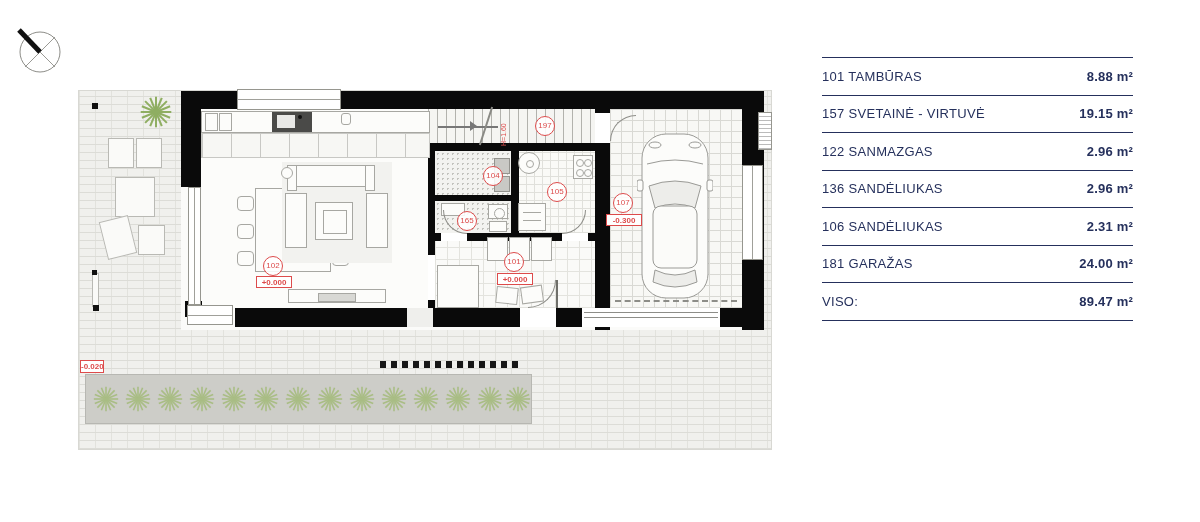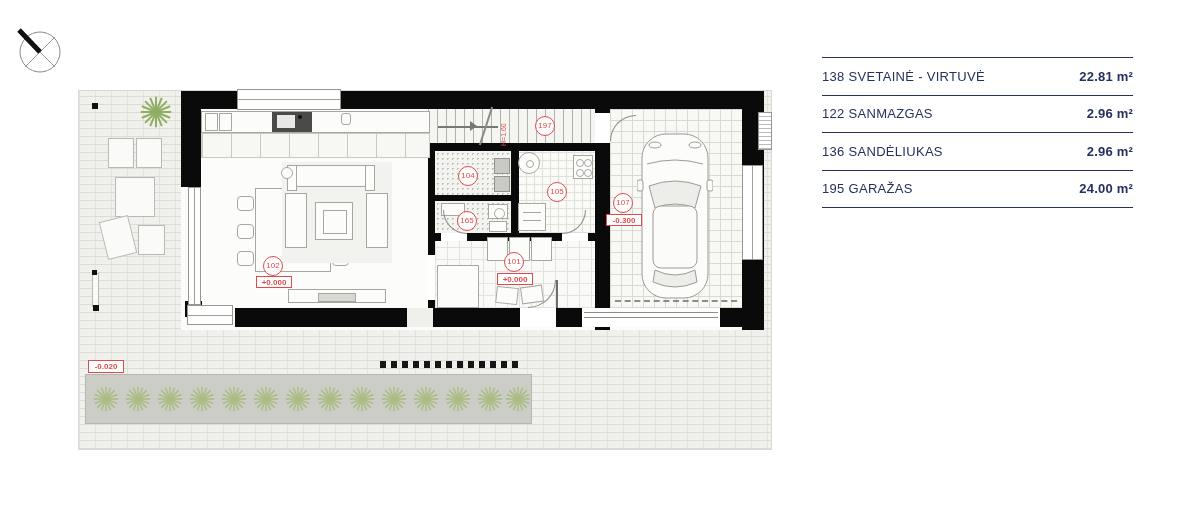--- a/index.html
+++ b/index.html
@@ -125,21 +125,21 @@
         <use href="#plantsym" transform="translate(244,24) scale(1.35)"></use>
       <use href="#plantsym" transform="translate(276,24) scale(1.35)"></use>
         <use href="#plantsym" transform="translate(308,24) scale(1.35)"></use>
       <use href="#plantsym" transform="translate(340,24) scale(1.35)"></use>
         <use href="#plantsym" transform="translate(372,24) scale(1.35)"></use>
       <use href="#plantsym" transform="translate(404,24) scale(1.35)"></use>
         <use href="#plantsym" transform="translate(432,24) scale(1.35)"></use>
     </svg>
   </div>
   <div class="abs dotline"></div>
-  <div class="abs elev" style="left:88px;top:360px;width:36px;height:13px;">-0.020</div>
+  <div class="abs elev" style="left:80px;top:360px;width:24px;height:13px;">-0.020</div>
 
   <div class="abs bldg-base"></div>
 
   <div class="abs floor-plain" style="left:201px;top:109px;width:227px;height:199px;"></div>
   <div class="abs stairs" style="left:428px;top:109px;width:167px;height:34px;"></div>
   <div class="abs floor-dots" style="left:435px;top:151px;width:76px;height:44px;"></div>
   <div class="abs floor-dots" style="left:435px;top:201px;width:76px;height:32px;"></div>
   <div class="abs floor-tile8" style="left:518px;top:151px;width:77px;height:82px;"></div>
   <div class="abs floor-tile12" style="left:435px;top:241px;width:160px;height:67px;"></div>
   <div class="abs floor-tile11" style="left:610px;top:109px;width:132px;height:199px;"></div>
@@ -263,38 +263,50 @@
     <rect x="0" y="52" width="6" height="11" rx="2" fill="#fcfcfa" stroke="#9a9a96"></rect>
     <rect x="70" y="52" width="6" height="11" rx="2" fill="#fcfcfa" stroke="#9a9a96"></rect>
   </svg>
   <div class="abs" style="left:615px;top:300px;width:122px;height:0;border-top:2px dashed #8d8d88;"></div>
 
   <div class="abs roomnum" style="left:504px;top:252px;">101</div>
   <div class="abs elev" style="left:497px;top:273px;width:36px;height:12px;">+0.000</div>
   <div class="abs roomnum" style="left:263px;top:256px;text-align:center;">102</div>
   <div class="abs elev" style="left:256px;top:276px;width:36px;height:12px;">+0.000</div>
   <div class="abs roomnum" style="left:457px;top:211px;">165</div>
-  <div class="abs roomnum" style="left:458px;top:166px;">104</div>
+  <div class="abs roomnum" style="left:483px;top:166px;">104</div>
   <div class="abs roomnum" style="left:547px;top:182px;">105</div>
   <div class="abs roomnum" style="left:535px;top:116px;">197</div>
   <div class="abs roomnum" style="left:613px;top:193px;">107</div>
   <div class="abs elev" style="left:606px;top:214px;width:36px;height:12px;">-0.300</div>
 
   <div class="abs legend">
     <div class="lrow">
-      <span class="lname">138 SVETAINĖ - VIRTUVĖ</span>
-      <span class="larea">22.81 m²</span>
+      <span class="lname">101 TAMBŪRAS</span>
+      <span class="larea">8.88 m²</span>
+      </div>
+    <div class="lrow">
+      <span class="lname">157 SVETAINĖ - VIRTUVĖ</span>
+      <span class="larea">19.15 m²</span>
       </div>
     <div class="lrow">
       <span class="lname">122 SANMAZGAS</span>
       <span class="larea">2.96 m²</span>
       </div>
     <div class="lrow">
       <span class="lname">136 SANDĖLIUKAS</span>
       <span class="larea">2.96 m²</span>
       </div>
     <div class="lrow">
-      <span class="lname">195 GARAŽAS</span>
+      <span class="lname">106 SANDĖLIUKAS</span>
+      <span class="larea">2.31 m²</span>
+      </div>
+    <div class="lrow">
+      <span class="lname">181 GARAŽAS</span>
       <span class="larea">24.00 m²</span>
       </div>
+    <div class="lrow">
+      <span class="lname">VISO:</span>
+      <span class="larea">89.47 m²</span>
+      </div>
   </div>
 
 </div>
 
 </body></html>

